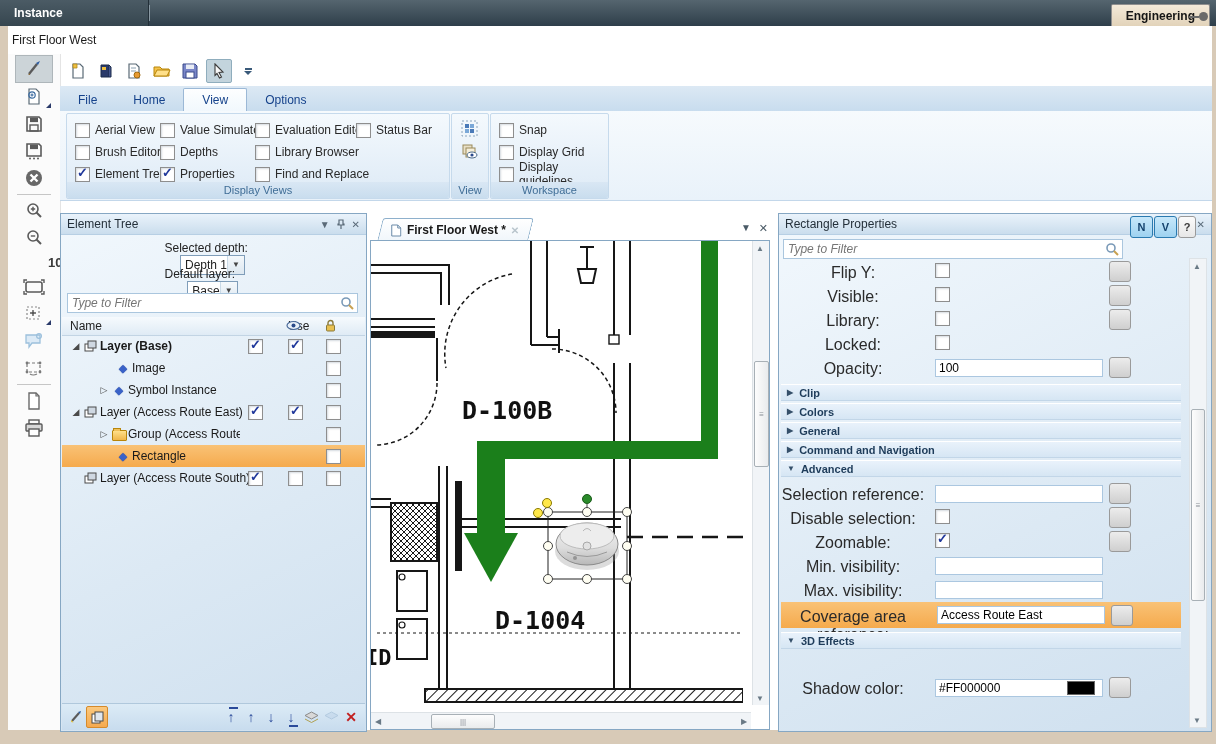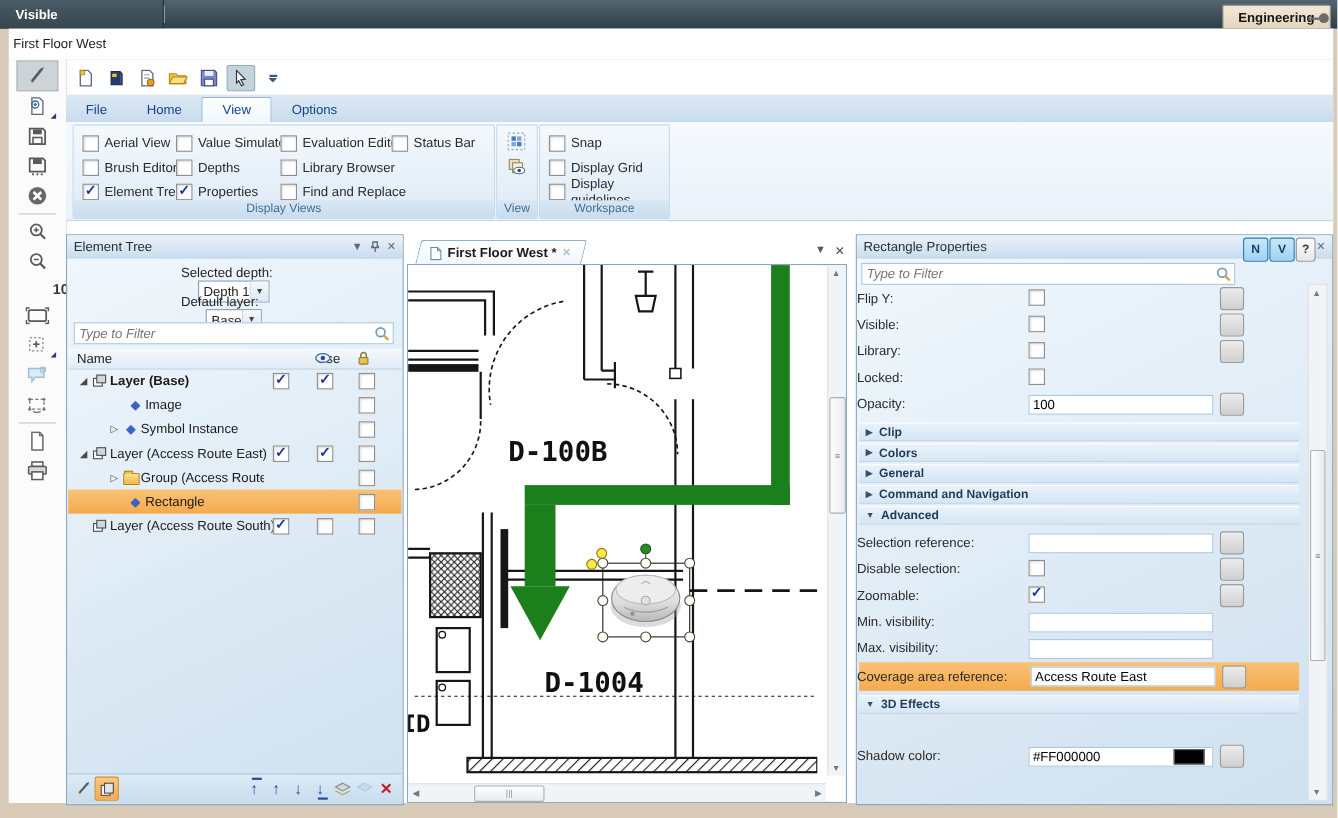--- a/index.html
+++ b/index.html
@@ -79,21 +79,21 @@
   .dtab .tx{color:#b8c4cc;font-size:10px;font-weight:bold;}
   .cicons{position:absolute;right:2px;top:4px;display:flex;gap:8px;color:#4a5a66;font-size:10px;}
   .cbody{position:absolute;left:0;top:22px;width:398px;height:488px;border:1px solid #86a7c3;background:#fff;}
   .scroll-v{position:absolute;right:0;top:0;width:16px;height:464px;background:#f1f4f7;border-left:1px solid #dde2e6;}
   .scroll-h{position:absolute;left:0;bottom:0;height:16px;width:380px;background:#f1f4f7;border-top:1px solid #dde2e6;}
   .sbtn{position:absolute;width:14px;height:14px;display:flex;align-items:center;justify-content:center;color:#6a7a86;font-size:8px;}
   .sth{position:absolute;background:linear-gradient(90deg,#fdfdfd,#e9ebed);border:1px solid #a8b0b6;border-radius:2px;display:flex;align-items:center;justify-content:center;color:#8a9096;font-size:8px;letter-spacing:0;}
   .sth.h{background:linear-gradient(#fdfdfd,#e9ebed);}
   
   .prow{position:absolute;left:0;width:404px;height:24px;}
-  .plab{position:absolute;left:0;top:4px;width:148px;text-align:left;font-size:12px;color:#2a2a2a;}
+  .plab{position:absolute;left:0;top:4px;width:148px;text-align:center;font-size:16px;color:#2a2a2a;}
   .pctl{position:absolute;left:156px;top:3px;}
   .tin{width:160px;height:16px;border:1px solid #abc7e0;font:12px "Liberation Sans",sans-serif;padding:0 3px;background:#fff;}
   .gbtn{position:absolute;left:330px;top:1px;width:20px;height:19px;background:linear-gradient(#ececec,#cfcfcf);border:1px solid #9a9a9a;border-radius:3px;}
   .sec{position:absolute;left:2px;width:400px;height:17px;background:linear-gradient(#e9f2fb,#d6e6f4);border-top:1px solid #fff;border-bottom:1px solid #c2d6e8;display:flex;align-items:center;font-weight:bold;color:#1e3c5a;font-size:11px;gap:6px;padding-left:6px;box-sizing:border-box;}
   .sec .ar{font-size:8px;color:#35506a;}
   .orow{background:linear-gradient(#f9c276,#f5aa4d);}
   .navbtn{position:absolute;top:2px;width:21px;height:20px;border-radius:3px;font-size:11px;font-weight:bold;display:flex;align-items:center;justify-content:center;}
   .navbtn.blue{background:linear-gradient(#c8e8fa,#9ed2f0);border:1px solid #2a7ab0;color:#15436e;}
   .navbtn.plain{background:linear-gradient(#fbfbfb,#e7e7e7);border:1px solid #9a9a9a;color:#3a3a3a;width:16px;}
   .pscroll{position:absolute;right:4px;top:44px;width:16px;height:468px;background:#f1f4f7;border:1px solid #dde2e6;}
@@ -101,21 +101,21 @@
   
   svg{display:block;}
 </style>
 </head>
 <body>
 
 <div id="root">
 
   <div class="topbar">
     <div class="ttab">
-        <span>Visible</span>
+        <span>Instance</span>
       </div>
     <div class="tsep"></div>
     <div class="engtab">
         <span>Engineering</span>
       </div>
   </div>
 
   <div class="titlerow">
     <span class="t">First Floor West</span>
   </div>

